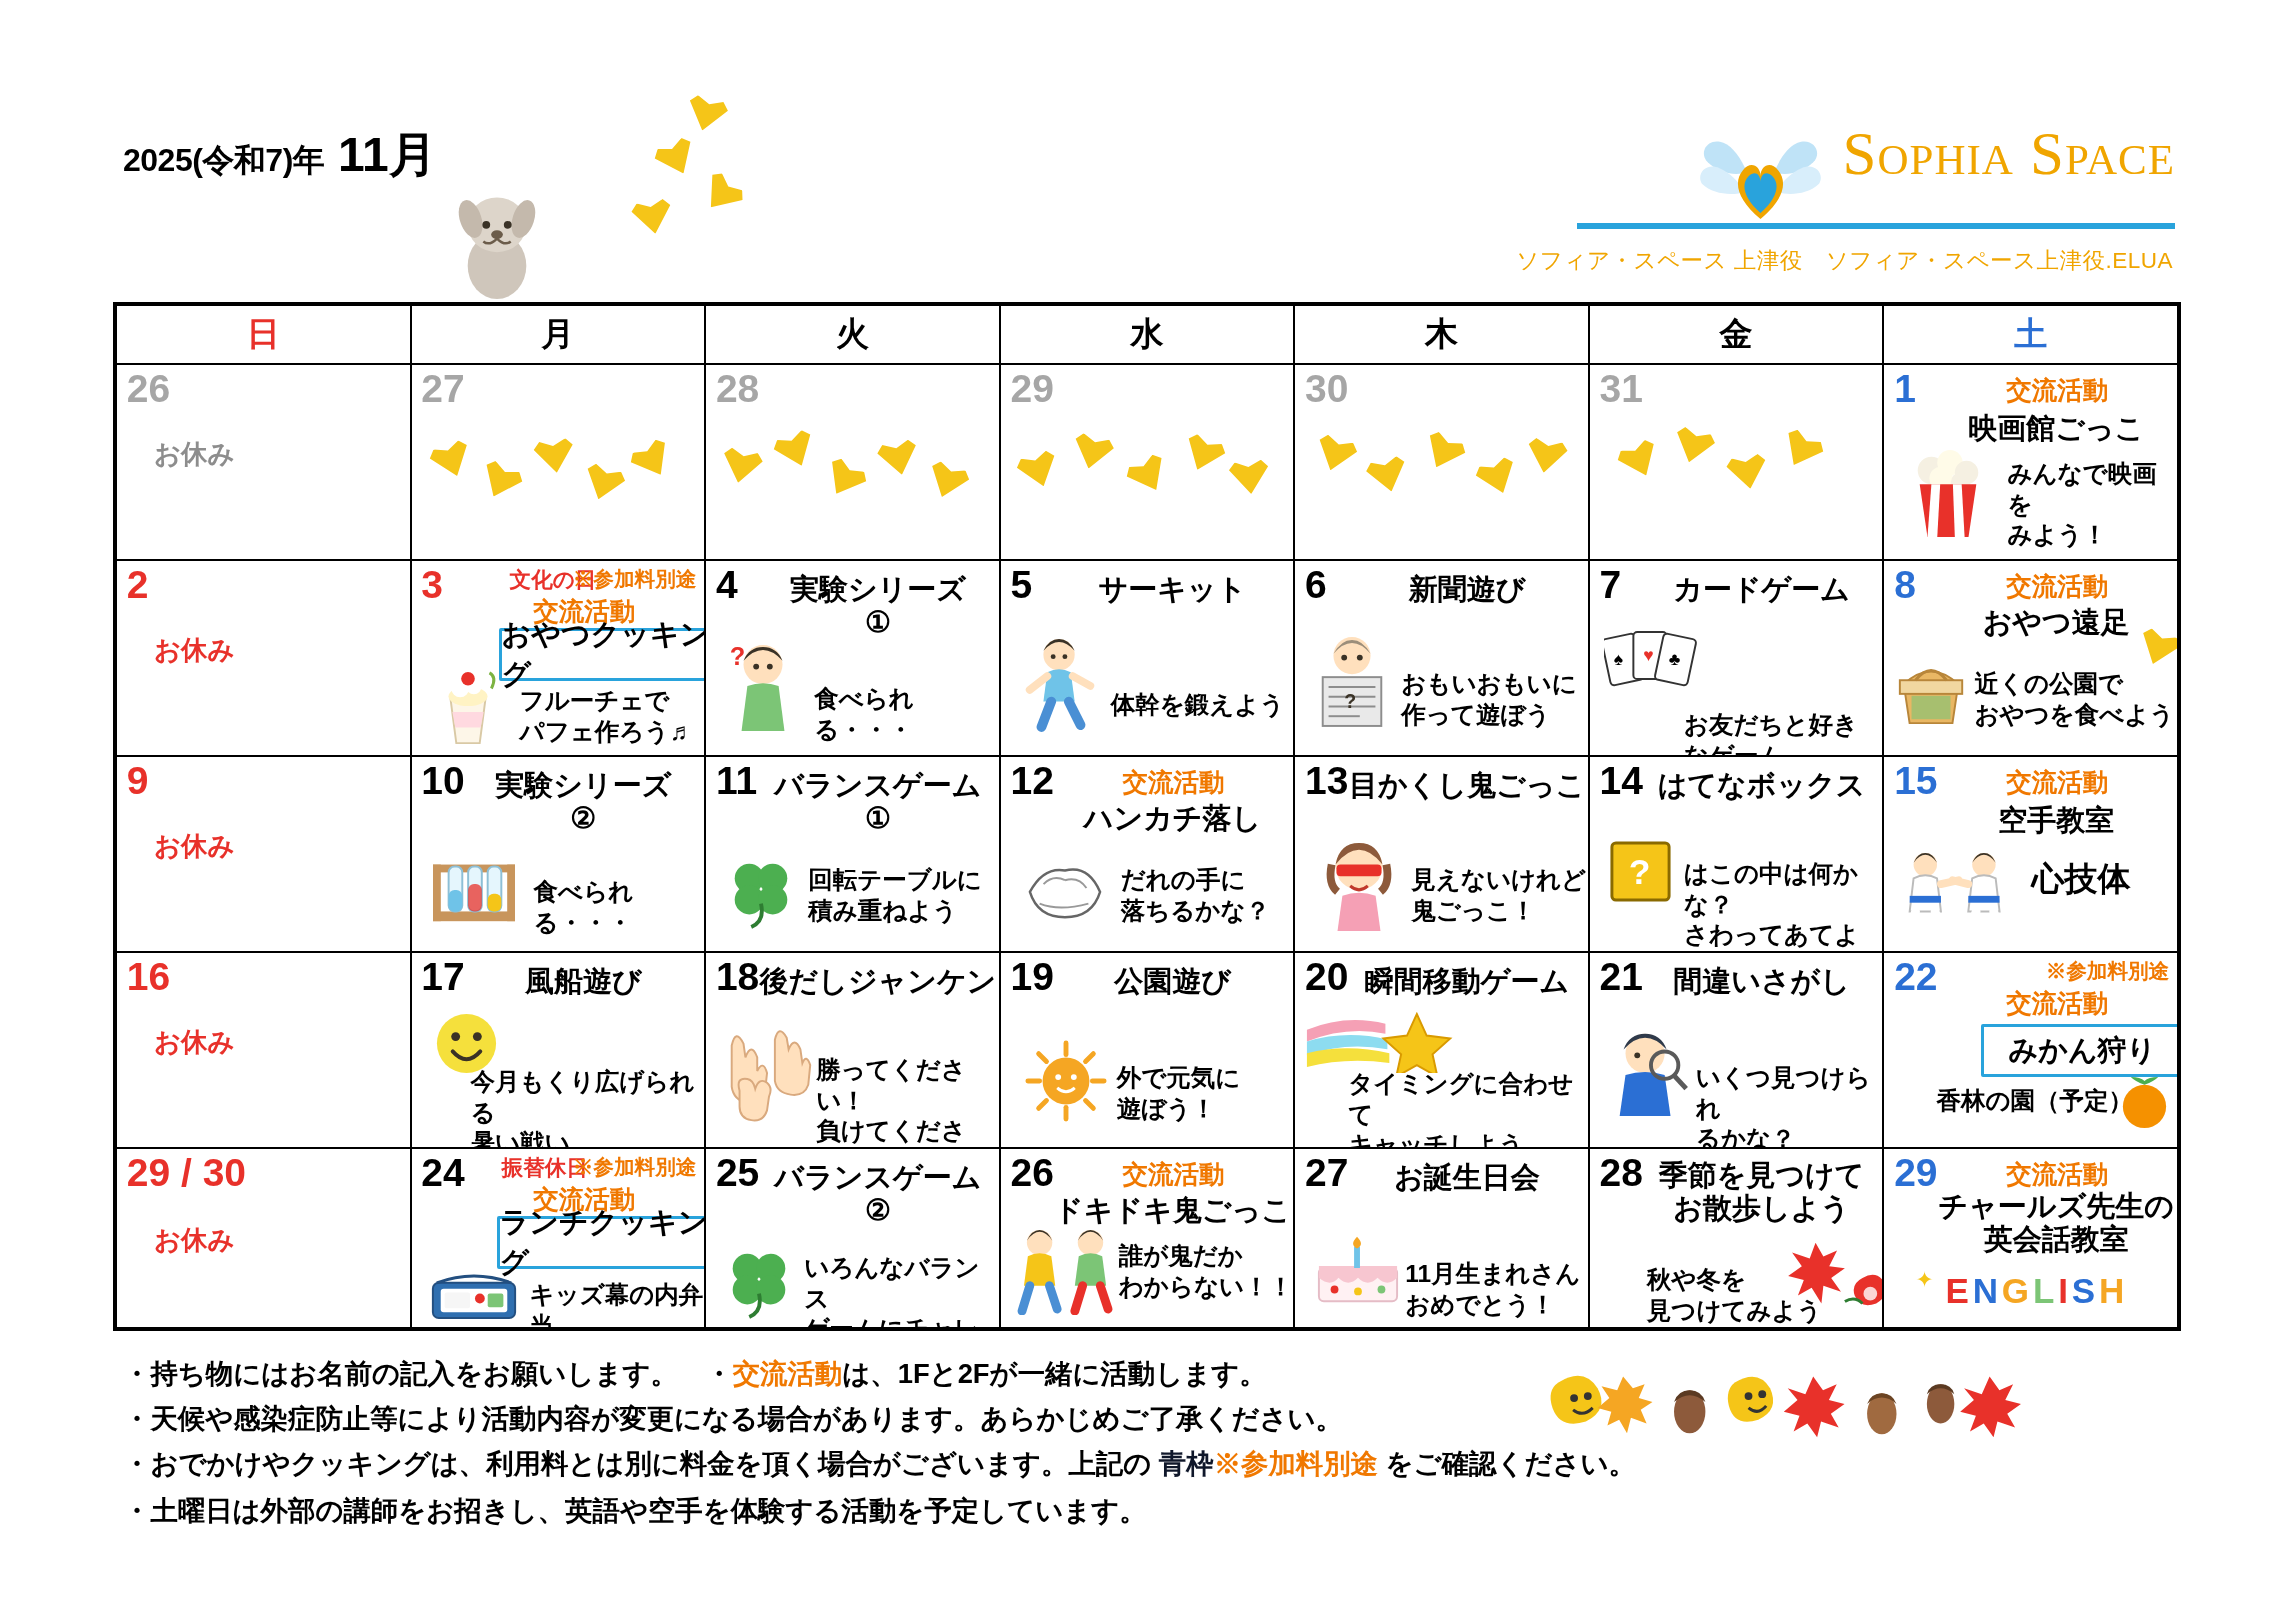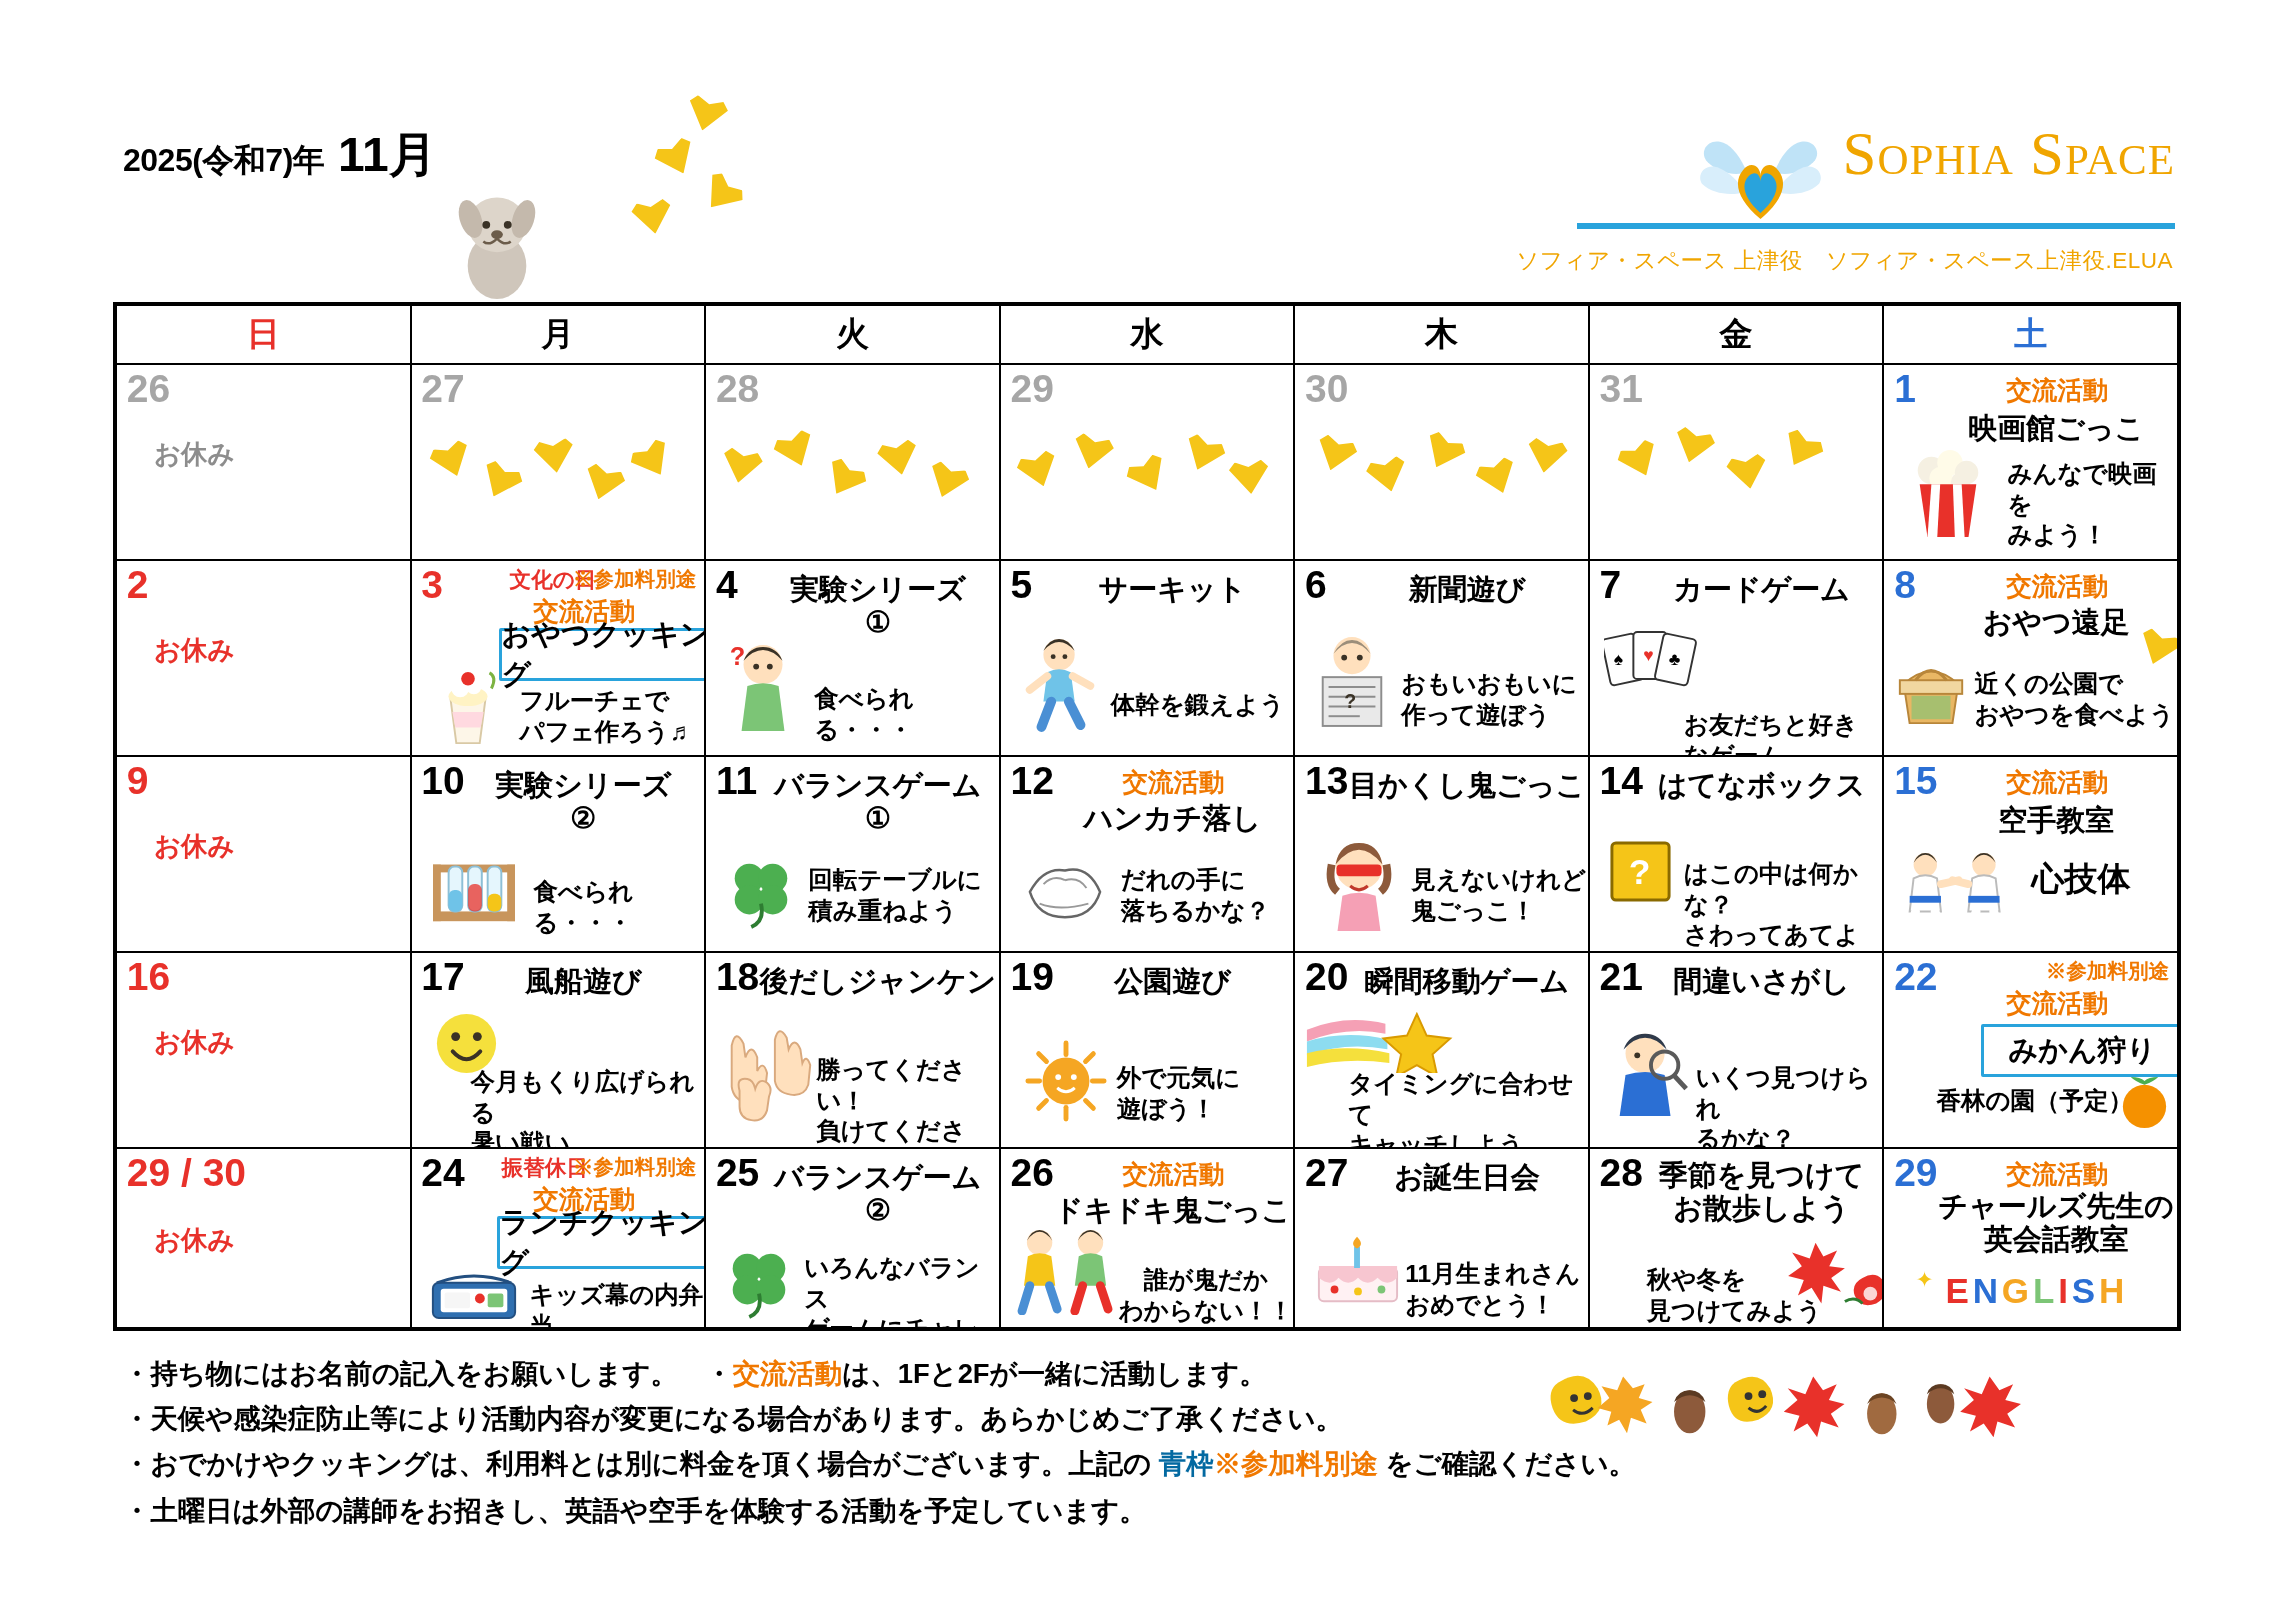--- a/index.html
+++ b/index.html
@@ -214,21 +214,21 @@
   
   .notes {
     position: absolute;
     left: 123px;
     top: 1351px;
     font-size: 27.4px;
     line-height: 1.65;
     font-weight: bold;
   }
   .notes .orange { color: #f07800; }
-  .notes .blue { color: #0369a1; font-family: Liberation Serif, serif; }
+  .notes .blue { color: #0f172a; font-family: Liberation Serif, serif; }
 
   
   .leaf-row {
     position: absolute;
     pointer-events: none;
   }
   .ginkgo {
     position: absolute;
     width: 41px;
     height: 33px;
@@ -809,21 +809,21 @@
                 <path d="M40 50 q4 18 -10 24" stroke="#2e7d32" stroke-width="4" fill="none"></path>
               </svg>
             </div>
           </div>
         </td>
         <td>
           <div class="cell short">
             <div class="daynum">26</div>
             <div class="koryu ind">交流活動</div>
             <div class="evt-title offset" style="top:45px;">ドキドキ鬼ごっこ</div>
-            <div class="evt-sub" style="left:118px; top:116px; white-space:pre-line;text-align:center;">誰が鬼だか
+            <div class="evt-sub" style="left:118px; top:92px; white-space:pre-line;">誰が鬼だか
 わからない！！</div>
             <div style="position:absolute; left:11.8px; top:76px;">
               <svg width="110" height="90" viewBox="0 0 112 92">
                 <circle cx="28" cy="18" r="13" fill="#ffe0bd"></circle>
                 <path d="M15 16 q13 -18 26 0 q-5 -11 -13 -11 q-8 0 -13 11Z" fill="#3a3226"></path>
                 <path d="M16 32 q12 -6 24 0 l4 30 l-32 0 Z" fill="#f5c518"></path>
                 <path d="M18 62 l-8 26" stroke="#4a8fd4" stroke-width="9" stroke-linecap="round"></path>
                 <path d="M38 62 l8 24" stroke="#4a8fd4" stroke-width="9" stroke-linecap="round"></path>
                 <circle cx="80" cy="18" r="13" fill="#ffe0bd"></circle>
                 <path d="M67 16 q13 -18 26 0 q-5 -11 -13 -11 q-8 0 -13 11Z" fill="#3a3226"></path>

